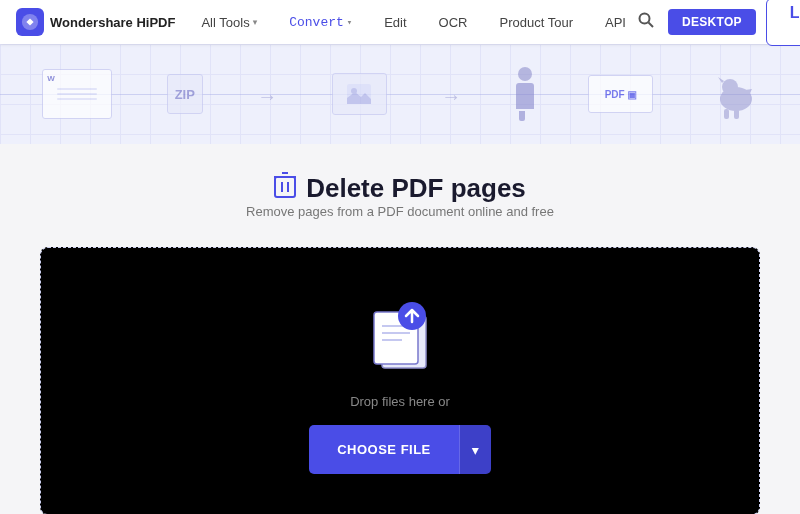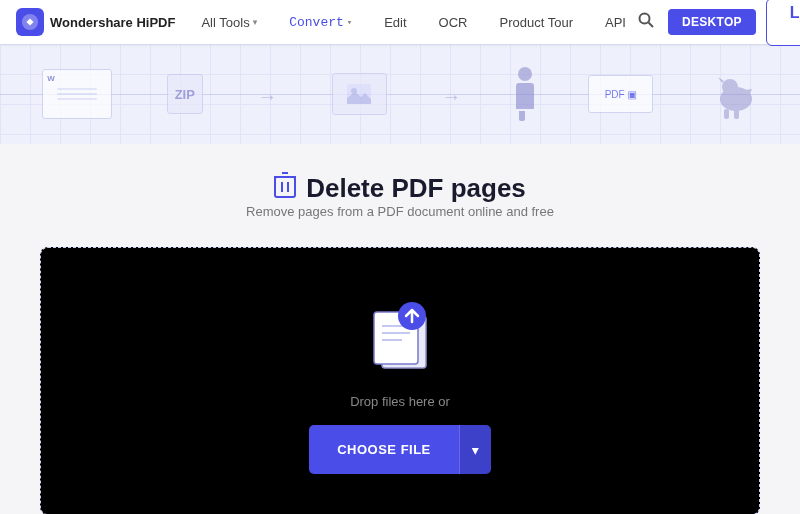--- a/index.html
+++ b/index.html
@@ -164,21 +164,21 @@
     </div>
 
     <div style="color:#9090cc;font-size:20px;opacity:0.5">→</div>
 
     <div style="display:flex;flex-direction:column;align-items:center;gap:2px;opacity:0.6">
       <div style="width:14px;height:14px;background:#9090cc;border-radius:50%;"></div>
       <div style="width:18px;height:26px;background:#8888cc;border-radius:3px 3px 0 0;"></div>
       <div style="width:6px;height:10px;background:#8888cc;margin-left:-6px;border-radius:0 0 2px 2px;"></div>
     </div>
 
-    <div style="width:65px;height:38px;background:#fff;border:1.5px solid #c5c8f0;border-radius:3px;display:flex;align-items:center;justify-content:center;font-size:10px;font-weight:normal;color:#4a4de7;opacity:0.7">PDF ▣</div>
+    <div style="width:65px;height:38px;background:#fff;border:1.5px solid #c5c8f0;border-radius:3px;display:flex;align-items:center;justify-content:center;font-size:10px;font-weight:bold;color:#4a4de7;opacity:0.7">PDF ▣</div>
 
     <div style="width:50px;height:50px;opacity:0.5;margin-right:20px">
       <svg viewBox="0 0 50 50" fill="#9090cc">
         <ellipse cx="28" cy="30" rx="16" ry="12"></ellipse>
         <circle cx="22" cy="18" r="8"></circle>
         <path d="M14 14 L10 8 L16 12Z"></path>
         <path d="M30 22 L44 20 L40 28Z"></path>
         <rect x="16" y="40" width="5" height="10" rx="2"></rect>
         <rect x="26" y="40" width="5" height="10" rx="2"></rect>
       </svg>

